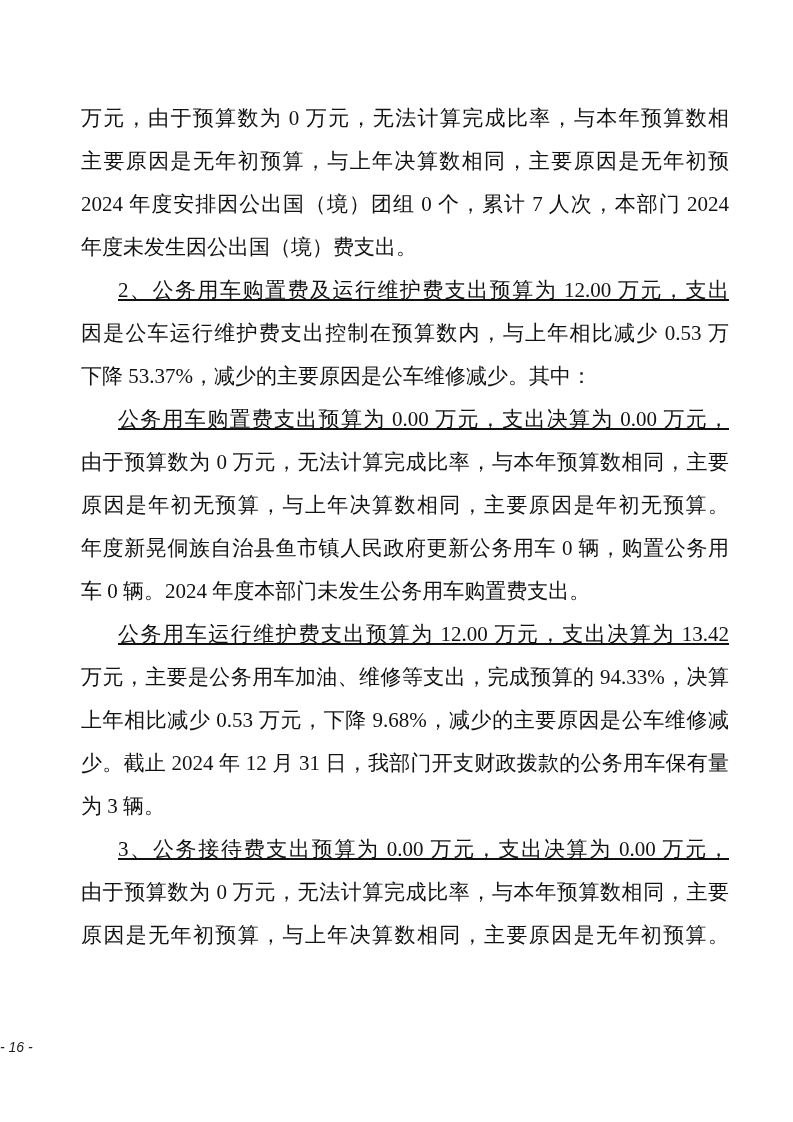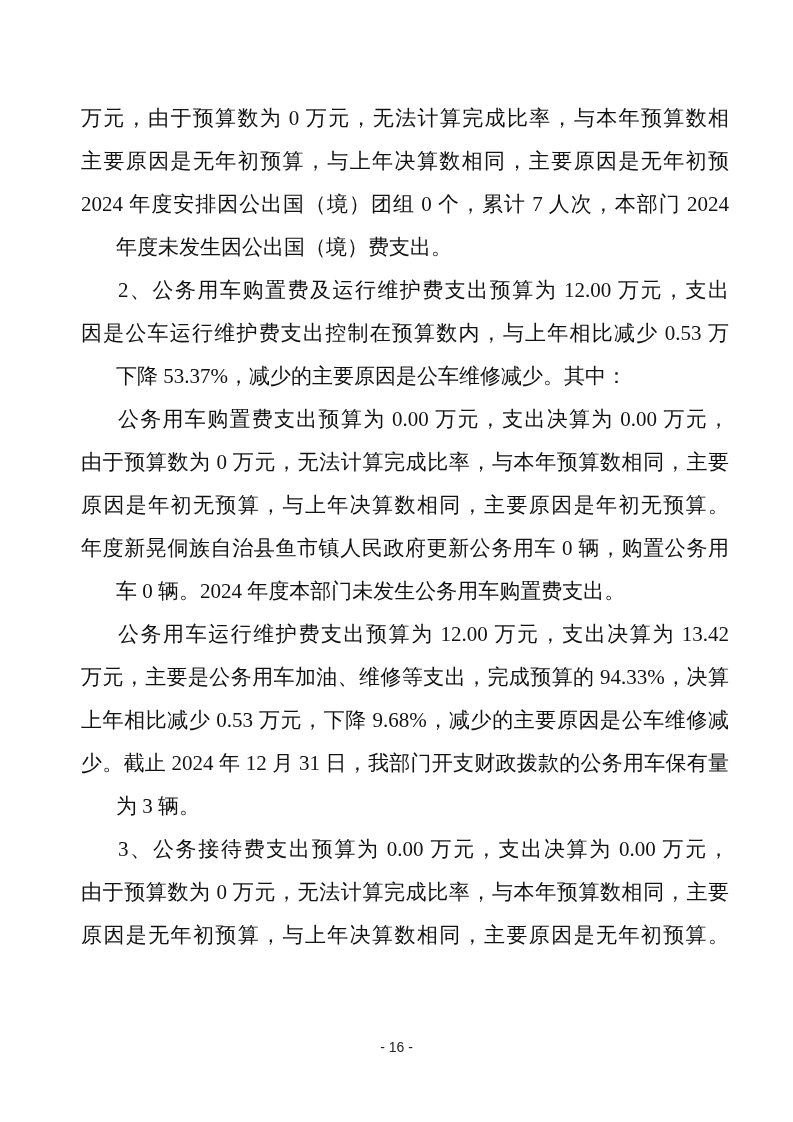--- a/index.html
+++ b/index.html
@@ -30,31 +30,32 @@
     font-size: 21px;
     line-height: 43px;
     height: 43px;
     text-align: justify;
     text-align-last: justify;
     overflow: hidden;
   }
   .line--end {
     text-align: left;
     text-align-last: left;
-    margin-left: 35px;
   }
   .line--indent {
     text-indent: 37px;
+    text-decoration: underline;
   }
   .footer {
     position: absolute;
     left: 0;
     right: 0;
     top: 1038px;
-    text-align: center;
+    text-align: left;
+    font-style: italic;
   }
   .pagenum {
     font-family: "Liberation Sans", "DejaVu Sans", sans-serif;
     font-size: 14px;
     color: #222222;
   }
 </style>
 </head>
 <body>
 

